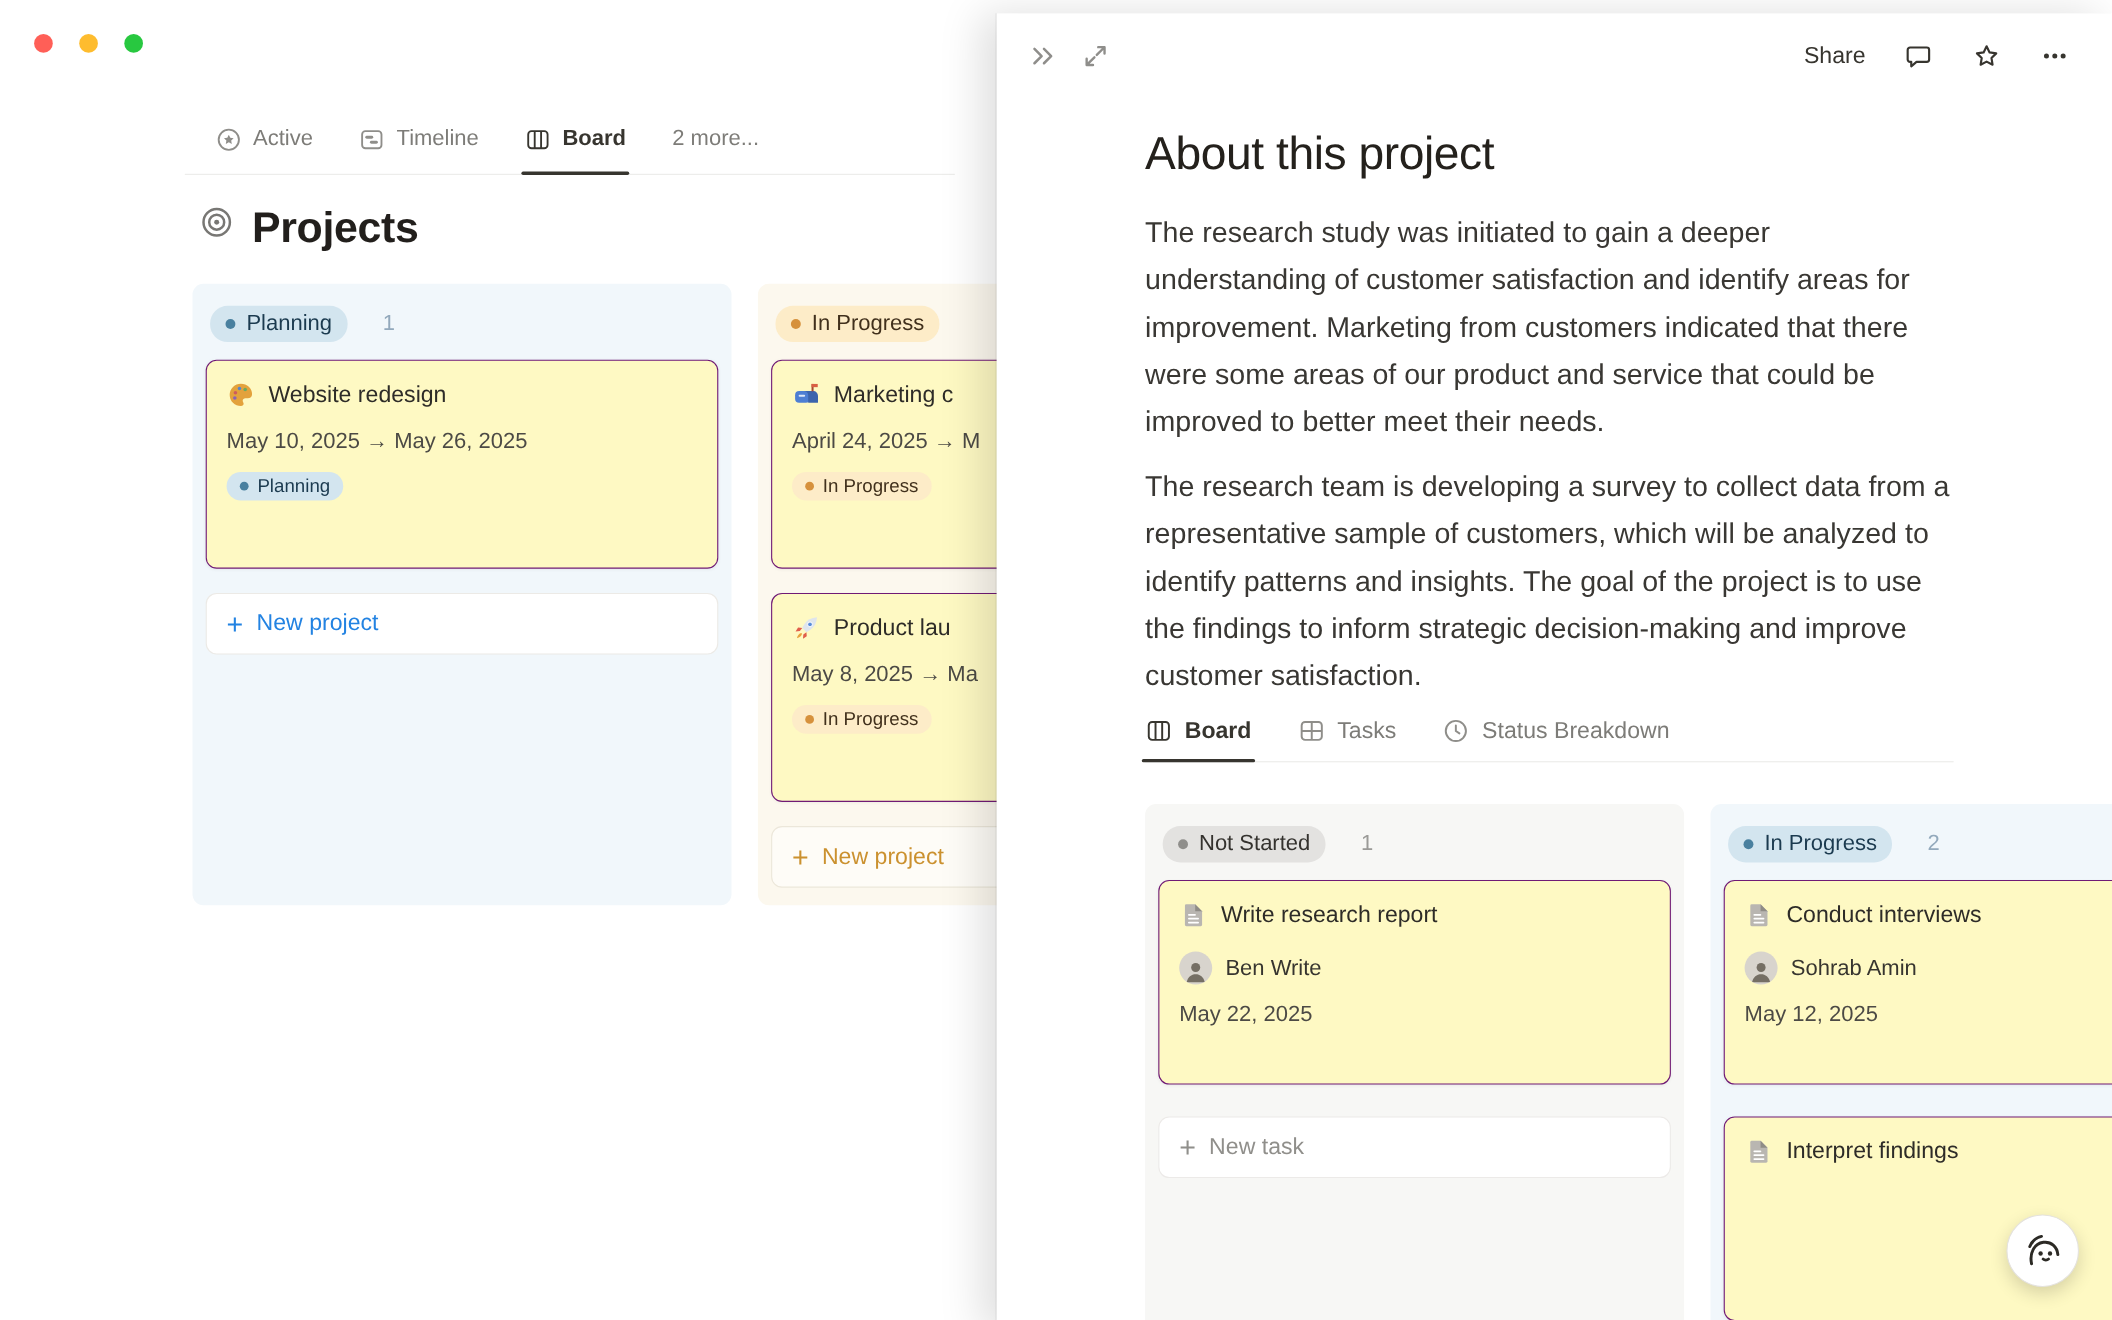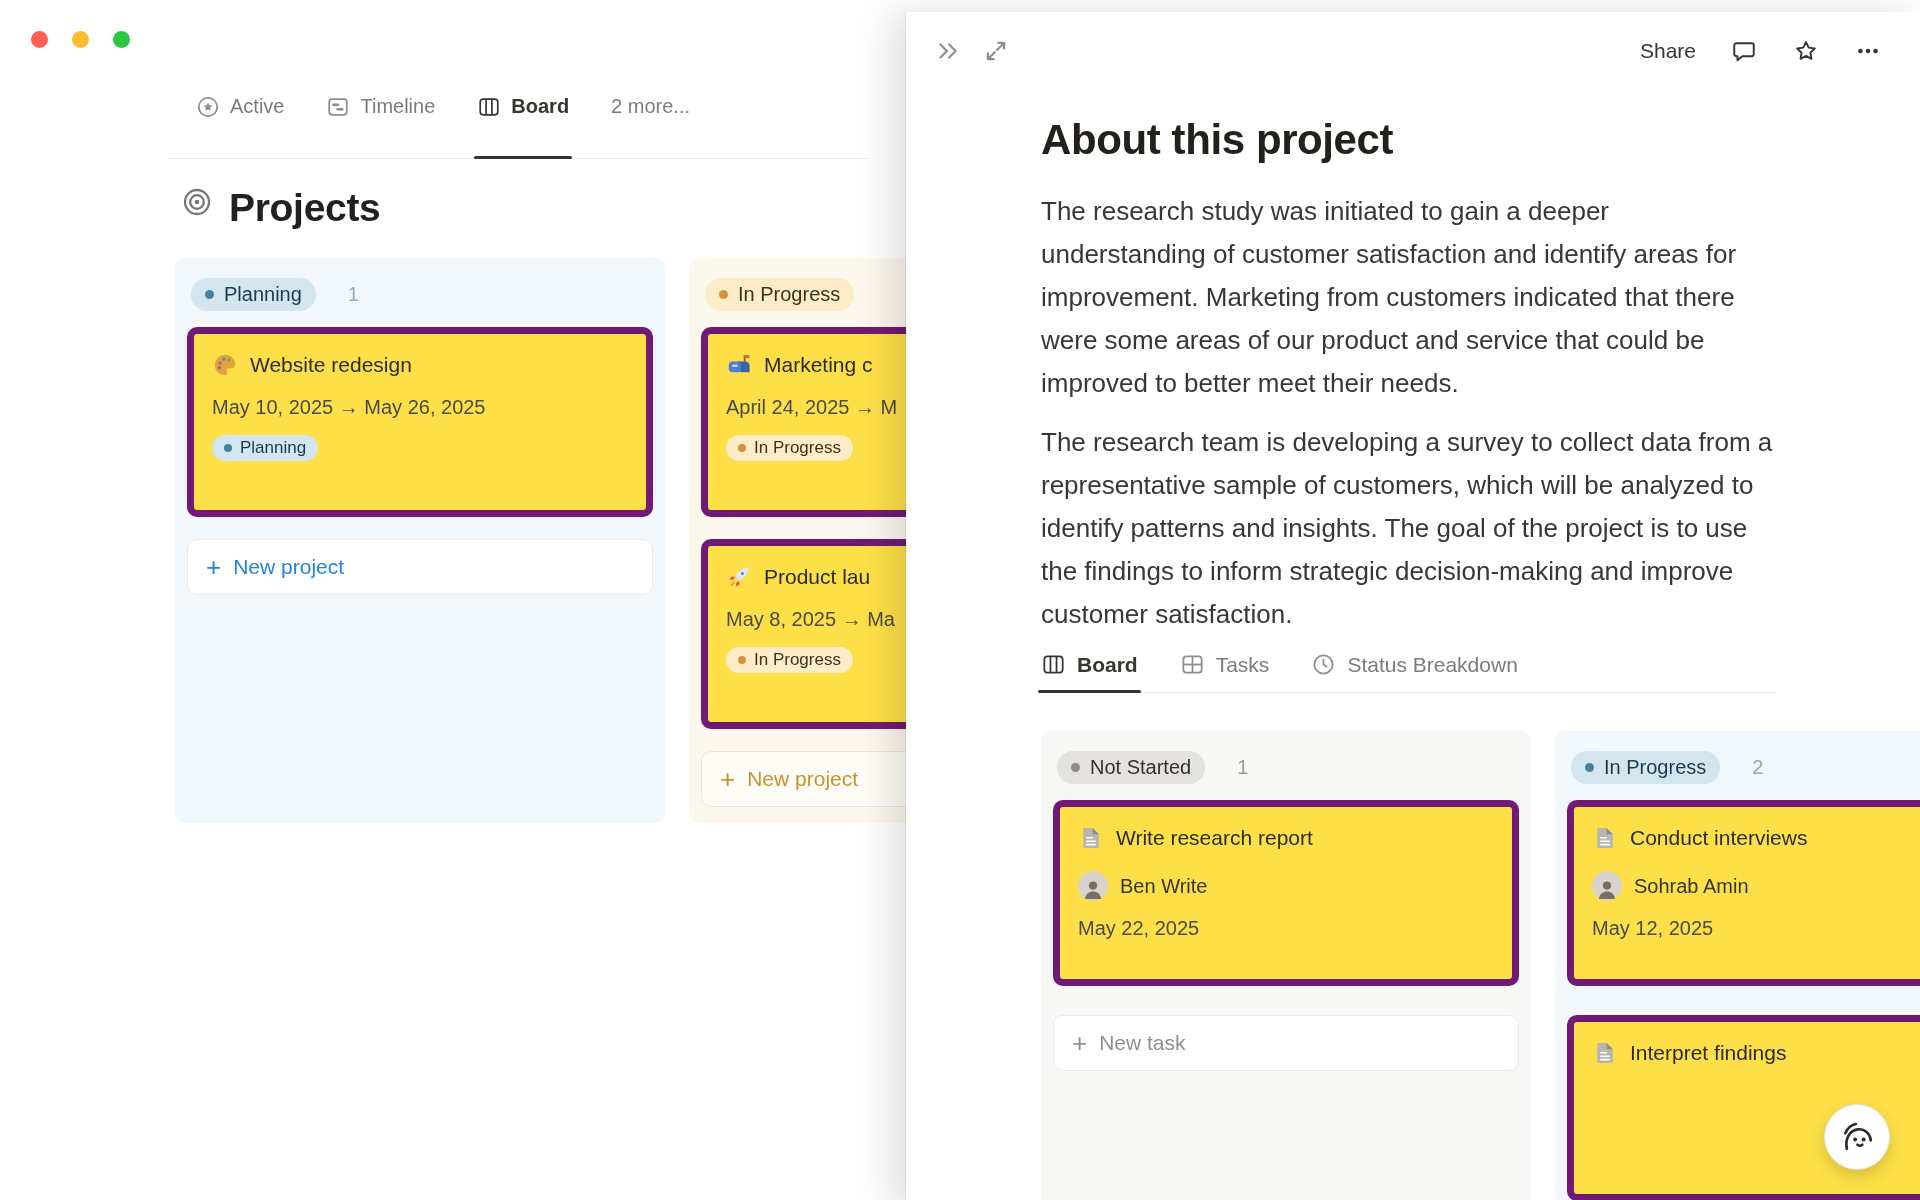--- a/index.html
+++ b/index.html
@@ -7,21 +7,21 @@
   body { font-family:"Liberation Sans",sans-serif; background:#ffffff; color:#37352f; position:relative; }
   .ic { display:inline-block; flex:none; }
 
   
   .traffic { position:absolute; left:31px; top:31px; display:flex; gap:24px; z-index:1; }
   .dot { width:17px; height:17px; border-radius:50%; display:inline-block; cursor:pointer; }
   .dot.red{background:#ff5f57}.dot.yellow{background:#febc2e}.dot.green{background:#28c840}
 
   
   .view-tabs { position:absolute; left:168px; top:95px; width:700px; height:64px; display:flex; align-items:center; gap:42px; border-bottom:1px solid #ebebe9; padding-left:28px; z-index:1; }
-  .vtab { display:flex; align-items:flex-start; gap:10px; font-size:20px; color:#7d7c78; height:100%; position:relative; cursor:pointer; white-space:nowrap; }
+  .vtab { display:flex; align-items:center; gap:10px; font-size:20px; color:#7d7c78; height:100%; position:relative; cursor:pointer; white-space:nowrap; }
   .vtab .ic { width:24px; height:24px; color:#8f8e8a; }
   .vtab.active { color:#37352f; font-weight:600; }
   .vtab.active .ic { color:#37352f; }
   .vtab.active::after { content:""; position:absolute; left:-3px; right:-3px; bottom:-1px; height:3px; background:#37352f; border-radius:2px; }
 
   .page-head { position:absolute; left:181px; top:186px; display:flex; gap:16px; z-index:1; }
   .page-head .ic { width:32px; height:32px; color:#787774; }
   .page-title { font-size:39px; font-weight:700; color:#221f1c; letter-spacing:-0.3px; }
 
   
@@ -34,21 +34,21 @@
   .gpill { display:inline-flex; align-items:center; gap:10px; padding:5px 14px; border-radius:16px; font-size:20px; font-weight:500; cursor:pointer; }
   .gdot { width:9px; height:9px; border-radius:50%; }
   .pill-blue{background:#d3e5ef;color:#1b3a4f} .pill-blue .gdot{background:#49809f}
   .pill-yellow{background:#fdecc8;color:#41301c} .pill-yellow .gdot{background:#d6913c}
   .pill-gray{background:#e3e2e0;color:#34322e} .pill-gray .gdot{background:#8f8e8b}
   .gcount { margin-left:32px; font-size:20px; }
   .count-blue{color:#93a9bc} .count-gray{color:#9b9a97}
 
   .cards { display:flex; flex-direction:column; gap:22px; }
   .cards-p { gap:29px; }
-  .card { background:#fde047; border:7px solid #701a75; border-radius:10px; box-shadow:0 1px 3px rgba(15,15,15,.05); padding:18px; min-height:190px; cursor:pointer; }
+  .card { background:#fef9c3; border:1px solid #701a75; border-radius:10px; box-shadow:0 1px 3px rgba(15,15,15,.05); padding:18px; min-height:190px; cursor:pointer; }
   .tcard { min-height:186px; }
   .card-title { display:flex; align-items:center; gap:12px; font-size:21px; font-weight:500; color:#2e2c28; white-space:nowrap; overflow:hidden; }
   .card-title .ic { width:26px; height:26px; }
   .card-dates { margin-top:18px; font-size:20px; color:#4c4a45; white-space:nowrap; }
   .card-tag { margin-top:16px; }
   .tag { display:inline-flex; align-items:center; gap:8px; padding:3px 12px; border-radius:14px; font-size:17px; font-weight:500; }
   .tag .gdot { width:8px; height:8px; }
 
   .newbtn { display:flex; align-items:center; gap:12px; border:1px solid #eceae6; border-radius:10px; padding:15px 18px; font-size:21px; cursor:pointer; background:#fff; white-space:nowrap; }
   .newbtn .plus { font-size:26px; line-height:20px; font-weight:400; }
@@ -64,21 +64,21 @@
   
   .panel { position:absolute; left:906px; top:12px; width:1014px; height:1200px; background:#fff; z-index:10; box-shadow:-1px 0 0 rgba(0,0,0,.07), -14px 0 36px rgba(0,0,0,.13); overflow:hidden; }
   .panel-toolbar { height:78px; display:flex; align-items:center; justify-content:space-between; padding:0 38px 0 28px; }
   .tool-left { display:flex; align-items:center; gap:20px; color:#8f8e8b; }
   .tool-right { display:flex; align-items:center; gap:34px; color:#37352f; }
   .tool-btn { width:28px; height:28px; display:flex; align-items:center; justify-content:center; cursor:pointer; border-radius:6px; }
   .tool-btn .ic { width:26px; height:26px; }
   .share-label { font-size:21px; cursor:pointer; }
 
   .panel-content { padding:26px 144px 0 135px; }
-  .about-title { font-size:42px; line-height:1.15; font-weight:700; color:#24211c; letter-spacing:-0.4px; margin-bottom:26px; }
+  .about-title { font-size:42px; line-height:1.15; font-weight:400; color:#24211c; letter-spacing:-0.4px; margin-bottom:26px; }
   .para { font-size:26px; line-height:43px; color:#393733; margin-bottom:16px; }
   .tasks-title { font-size:37px; line-height:1.2; font-weight:700; color:#24211c; margin-top:8px; margin-bottom:24px; }
 
   .ptabs { display:flex; gap:42px; border-bottom:1px solid #ebebe9; }
   .ptab { display:flex; align-items:center; gap:11px; font-size:21px; color:#7d7c78; padding-bottom:15px; position:relative; cursor:pointer; white-space:nowrap; }
   .ptab .ic { width:25px; height:25px; color:#8f8e8a; }
   .ptab.active { color:#37352f; font-weight:600; }
   .ptab.active .ic { color:#37352f; }
   .ptab.active::after { content:""; position:absolute; left:-3px; right:-3px; bottom:-1px; height:3px; background:#37352f; border-radius:2px; }
 

